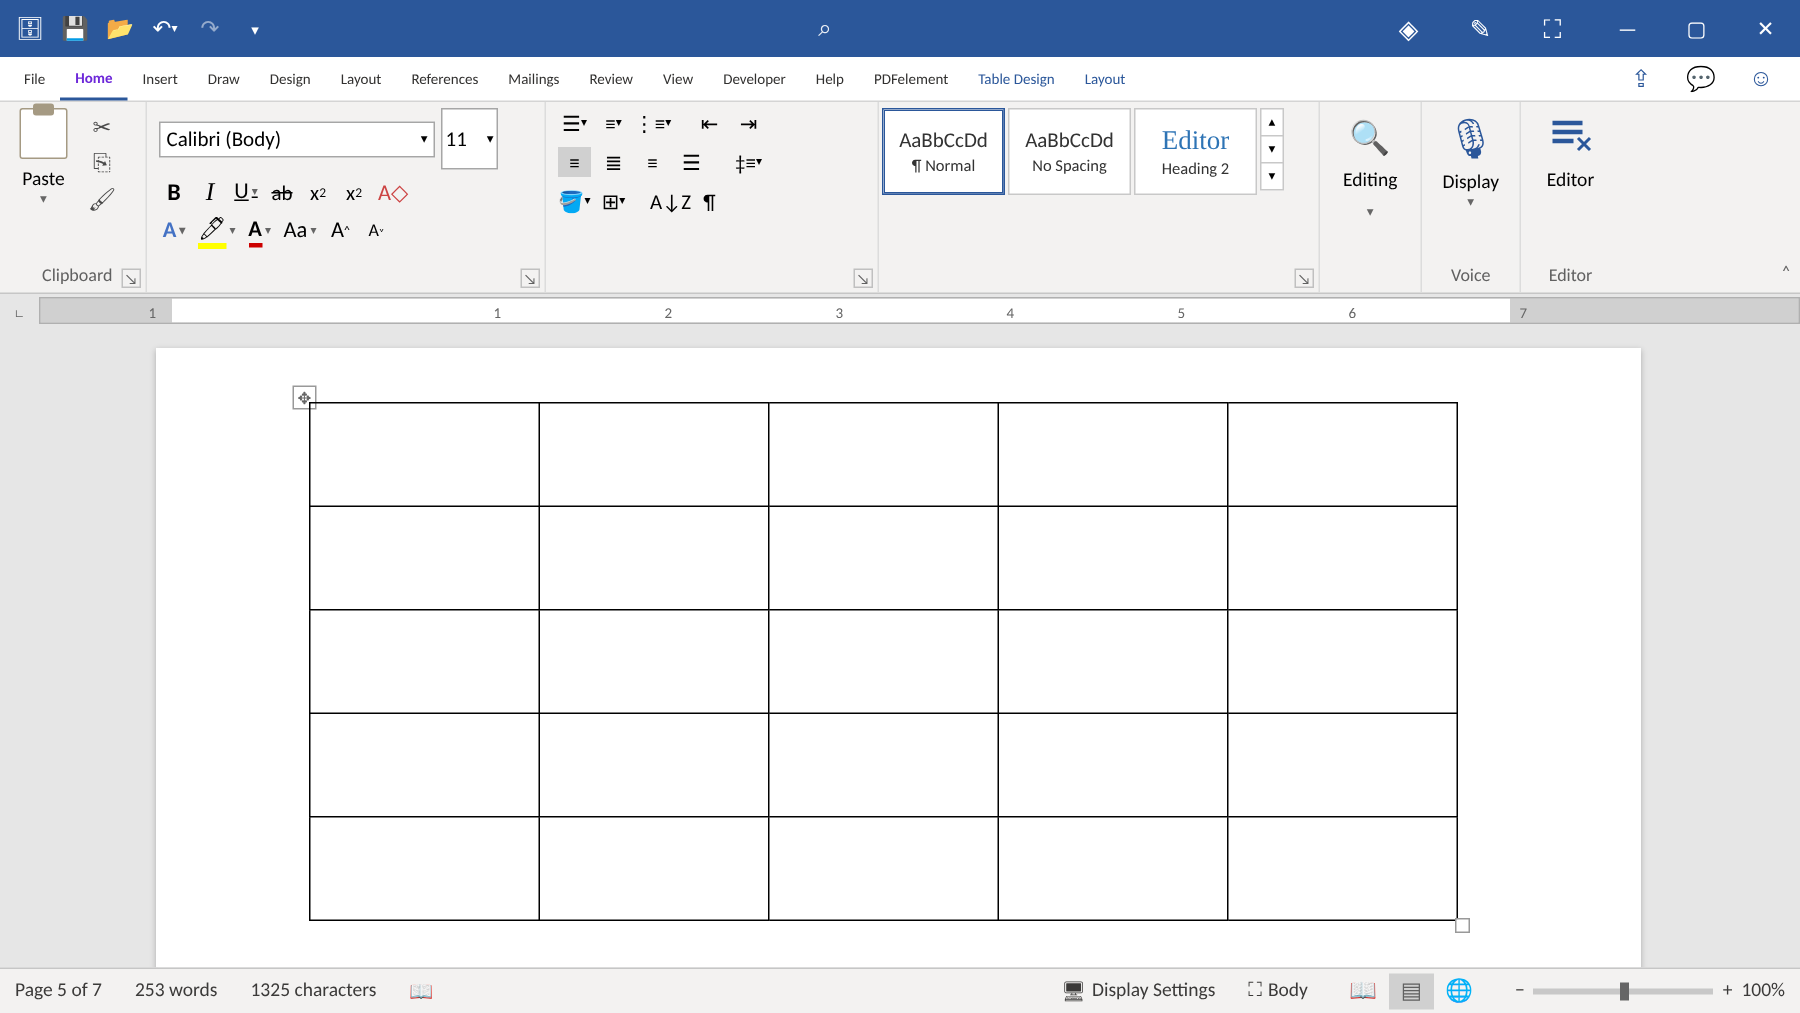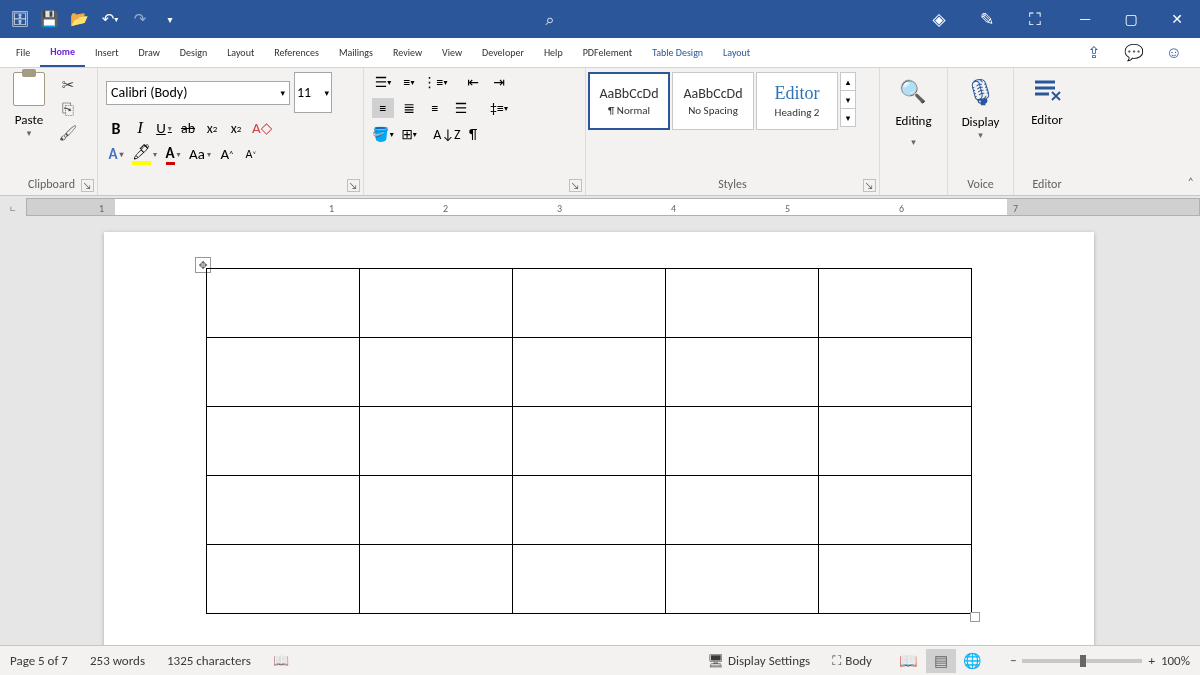--- a/index.html
+++ b/index.html
@@ -255,21 +255,20 @@
       <div class="style-item">
         <div class="style-prev h1">Editor</div>
         <div class="style-name">Heading 2</div>
       </div>
       <div class="style-arrows">
         <div>▴</div>
         <div>▾</div>
         <div>▾</div>
       </div>
     </div>
-    <div class="label" style="margin-top:auto">Styles</div>
     <div class="dlg">↘</div>
   </div>
 
   <div class="group editing">
     <div class="ic">🔍</div>
     <div class="txt">Editing</div>
     <div style="font-size:9px;color:#666">▾</div>
   </div>
 
   <div class="group voice">

